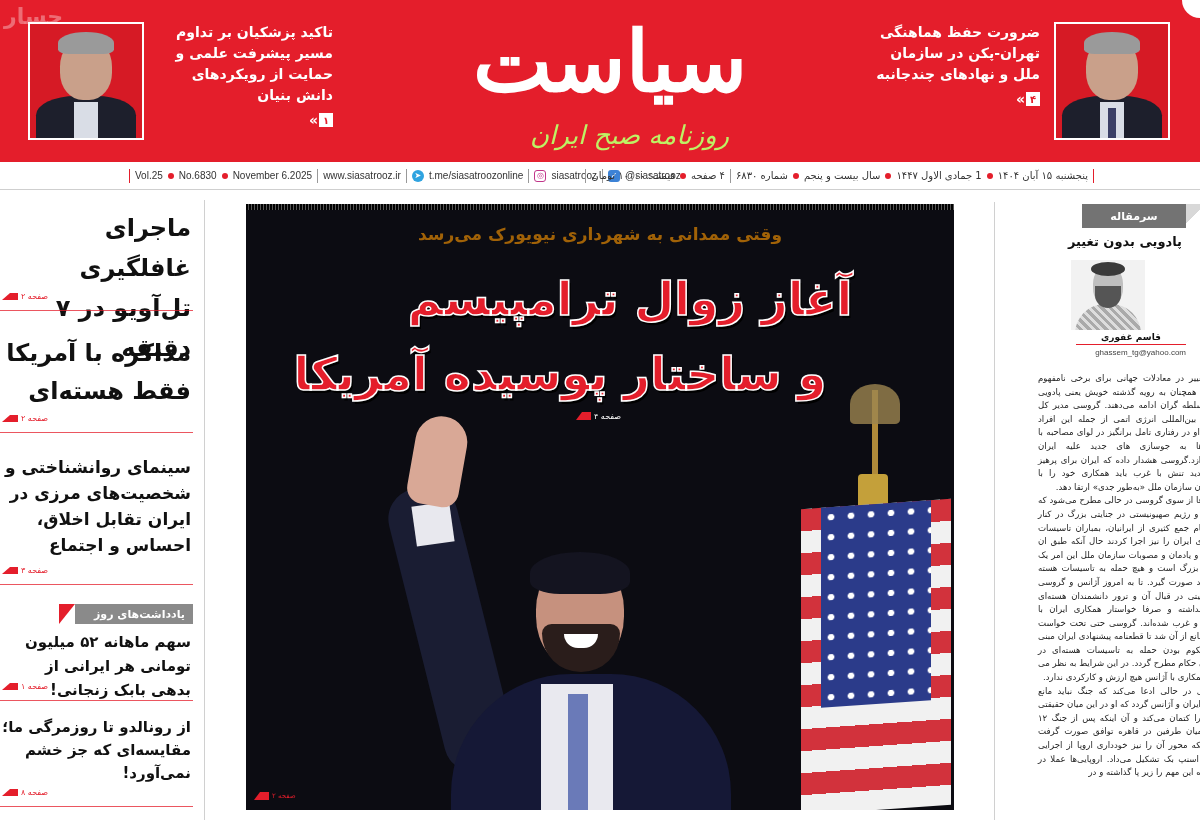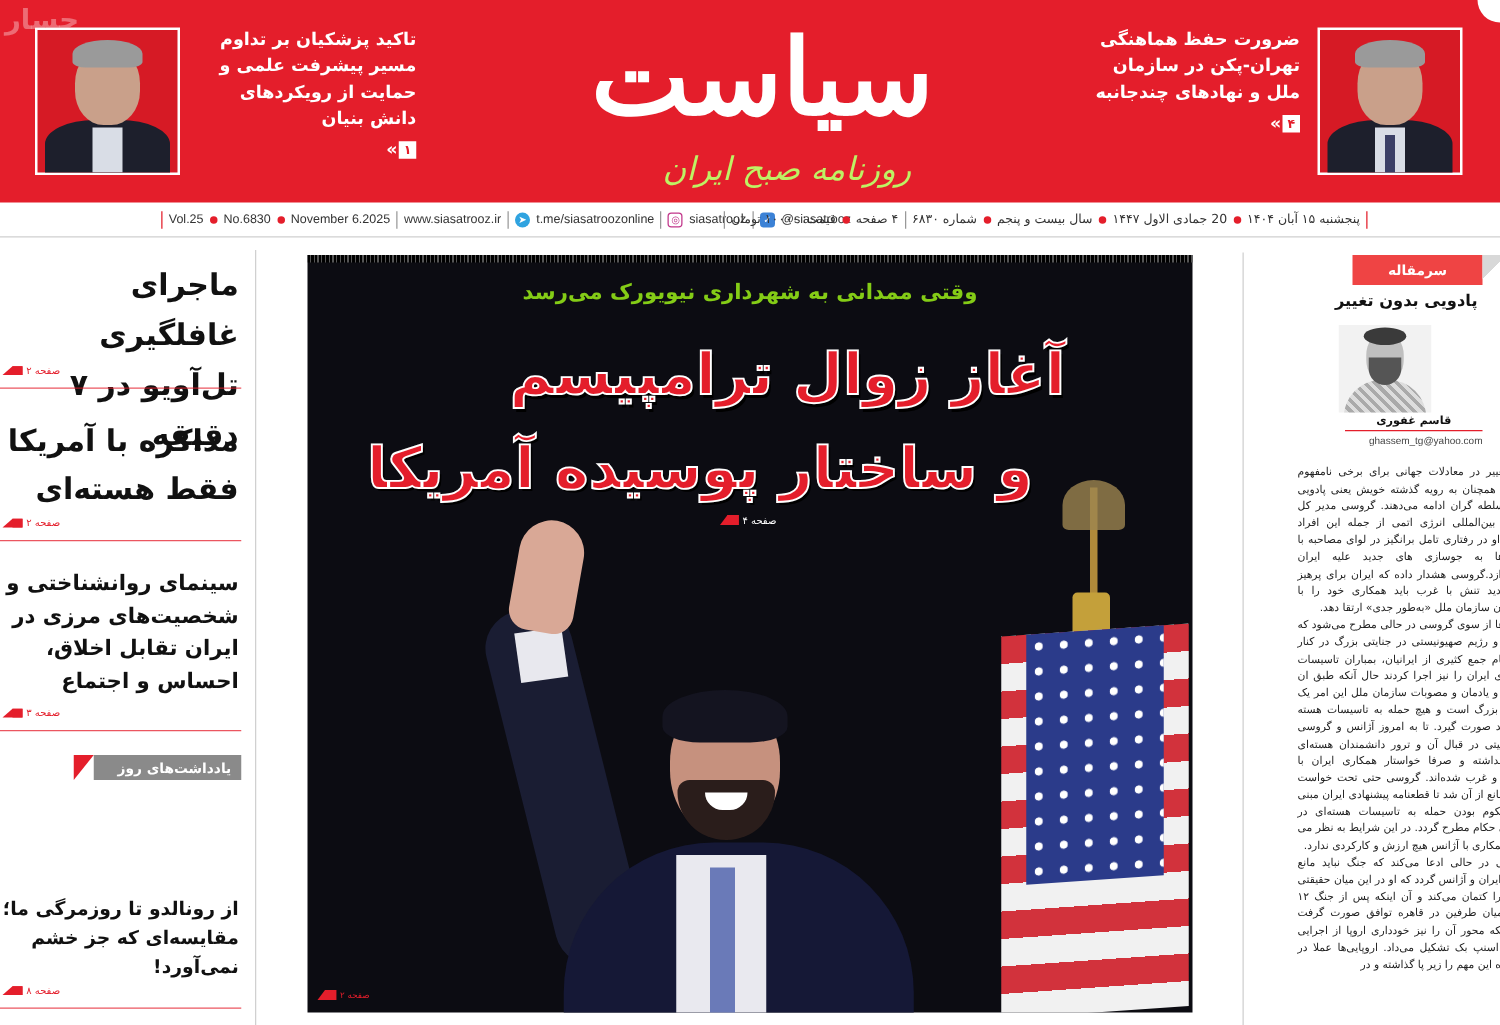--- a/index.html
+++ b/index.html
@@ -138,21 +138,21 @@
   .main-photo {
     position: absolute; left: 246px; top: 204px; width: 708px; height: 606px;
     background: #0c0c12; overflow: hidden;
   }
   .main-photo .ticks {
     position: absolute; left: 0; top: 0; width: 100%; height: 6px;
     background: repeating-linear-gradient(90deg, #000 0 2px, #555 2px 3px);
   }
   .main-photo .kicker {
     position: absolute; top: 20px; width: 100%; text-align: center; direction: rtl;
-    color: #84cc16; font-size: 17px; font-weight: bold;
+    color: #a16207; font-size: 17px; font-weight: bold;
   }
   .main-photo .headline {
     position: absolute; width: 100%; text-align: center; direction: rtl;
     color: #e41e2b; font-weight: bold; -webkit-text-stroke: 1.5px #fff;
     text-shadow: 2px 3px 0 #000;
   }
   .main-photo .hl1 { top: 60px; font-size: 46px; line-height: 70px; left: 30px; }
   .main-photo .hl2 { top: 135px; font-size: 46px; line-height: 70px; left: -40px; }
   .main-photo .pg-main {
     position: absolute; left: 330px; top: 208px; display: flex; gap: 3px;
@@ -201,21 +201,21 @@
     background-size: 20px 20px;
   }
 
   
   .editorial {
     position: absolute; left: 994px; top: 202px; width: 206px; height: 618px;
     border-left: 1px solid #d0d0d0;
   }
   .editorial .tag-row { position: absolute; right: 0; top: 2px; width: 118px; height: 24px; display: flex; }
   .editorial .tag-row .tag {
-    flex: 1; background: #ef4444; color: #fff; font-size: 11px; font-weight: bold;
+    flex: 1; background: #737373; color: #fff; font-size: 11px; font-weight: bold;
     display: flex; align-items: center; justify-content: center; direction: rtl;
   }
   .editorial .tag-row .corner { width: 14px; background: linear-gradient(135deg, #d8d8d8 50%, transparent 50%); }
   .editorial .title {
     position: absolute; top: 32px; right: 18px; direction: rtl; font-size: 13px; font-weight: bold;
   }
   .ed-photo {
     position: absolute; left: 76px; top: 58px; width: 74px; height: 70px;
     background: #f2f2f2; overflow: hidden;
   }
@@ -296,21 +296,21 @@
     <span class="sm-icon ig">◎</span>
     <span>siasatrooz</span>
     <span class="sep grey"></span>
     <span class="sm-icon tw">✓</span>
     <span>@siasatrooz</span>
   </div>
   <div class="fa">
     <span class="sep"></span>
     <span>پنجشنبه ۱۵ آبان ۱۴۰۴</span>
     <span class="dot"></span>
-    <span>20 جمادی الاول ۱۴۴۷</span>
+    <span>1 جمادی الاول ۱۴۴۷</span>
     <span class="dot"></span>
     <span>سال بیست و پنجم</span>
     <span class="dot"></span>
     <span>شماره ۶۸۳۰</span>
     <span class="sep grey"></span>
     <span>۴ صفحه</span>
     <span class="dot"></span>
     <span>قیمت: ۱۰۰۰۰ تومان</span>
     <span class="sep grey"></span>
   </div>
@@ -342,20 +342,28 @@
       <span>صفحه ۳</span>
     </div>
     <div class="rule" style="top:130px;"></div>
   </div>
 
   <div class="notes-banner">
     <div class="label">یادداشت‌های روز</div>
     <div class="wedge"></div>
   </div>
 
+  <div class="story s4" style="position:absolute;left:0;right:0;">
+    <div class="h">سهم ماهانه ۵۲ میلیون تومانی هر ایرانی از بدهی بابک زنجانی!</div>
+    <div class="pg" style="top:52px;">
+      <span class="tri"></span>
+      <span>صفحه ۱</span>
+    </div>
+    <div class="rule" style="top:70px;"></div>
+  </div>
 
   <div class="story s5" style="position:absolute;left:0;right:0;">
     <div class="h">از رونالدو تا روزمرگی ما؛ مقایسه‌ای که جز خشم نمی‌آورد!</div>
     <div class="pg" style="top:72px;">
       <span class="tri"></span>
       <span>صفحه ۸</span>
     </div>
     <div class="rule" style="top:90px;"></div>
   </div>
 </aside>

